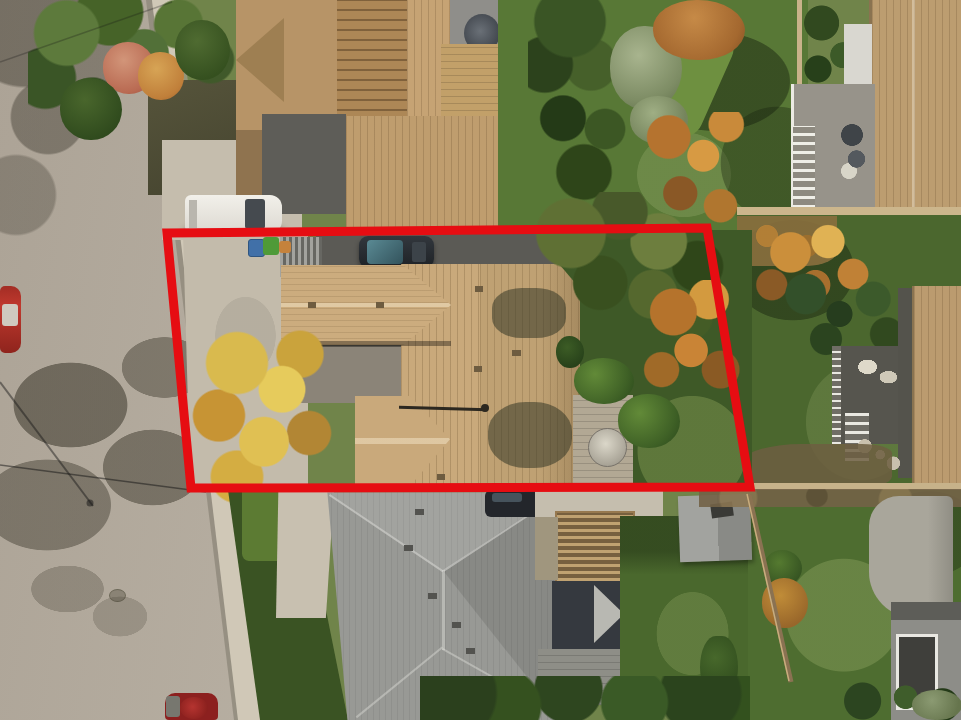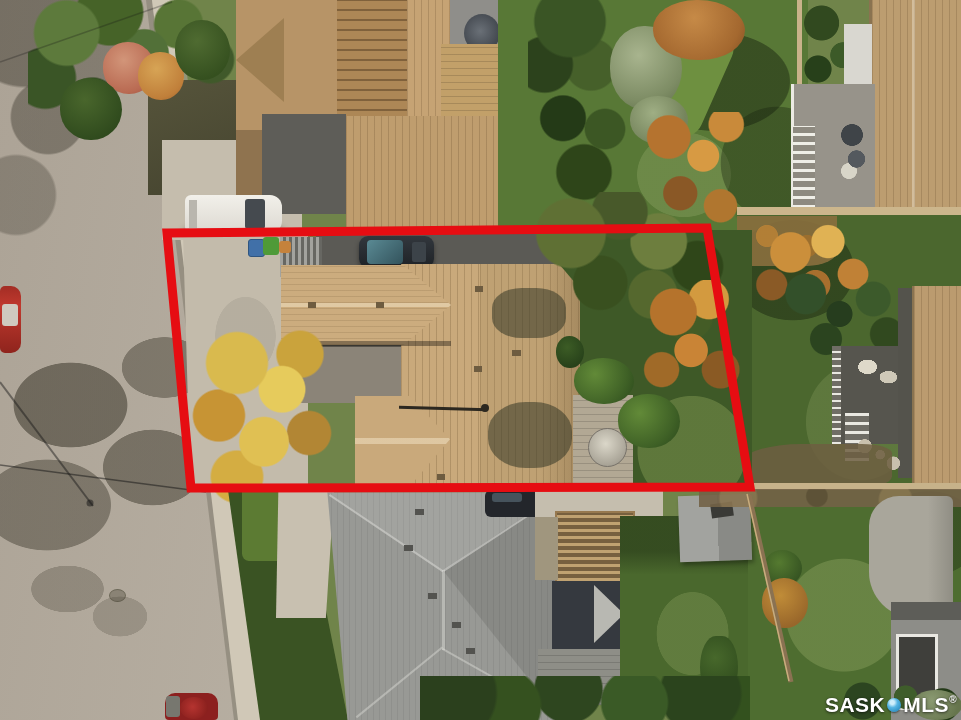--- a/index.html
+++ b/index.html
@@ -172,20 +172,14 @@
     <circle cx="90" cy="503" r="3.5" fill="rgba(20,20,20,.5)"></circle>
     <line x1="0" y1="62" x2="172" y2="2" stroke="rgba(20,20,20,.28)" stroke-width="1.5"></line>
     <line x1="749" y1="495" x2="791" y2="682" stroke="#8a7252" stroke-width="5"></line>
     <line x1="747" y1="494" x2="789" y2="681" stroke="#c9ad7e" stroke-width="1.5"></line>
   </svg>
 
   <svg class="p" style="left:0;top:0;z-index:60;" width="961" height="720" viewBox="0 0 961 720">
     <polygon fill="none" stroke="#e60d12" stroke-width="9" stroke-linejoin="miter" points="167,233 707,228 750,487 191,488"></polygon>
   </svg>
 
-  <div class="watermark">
-    <span>SASK</span>
-    <span class="pin"></span>
-    <span>MLS</span>
-    <span class="reg">®</span>
-  </div>
 
 </div>
 
 </body></html>

